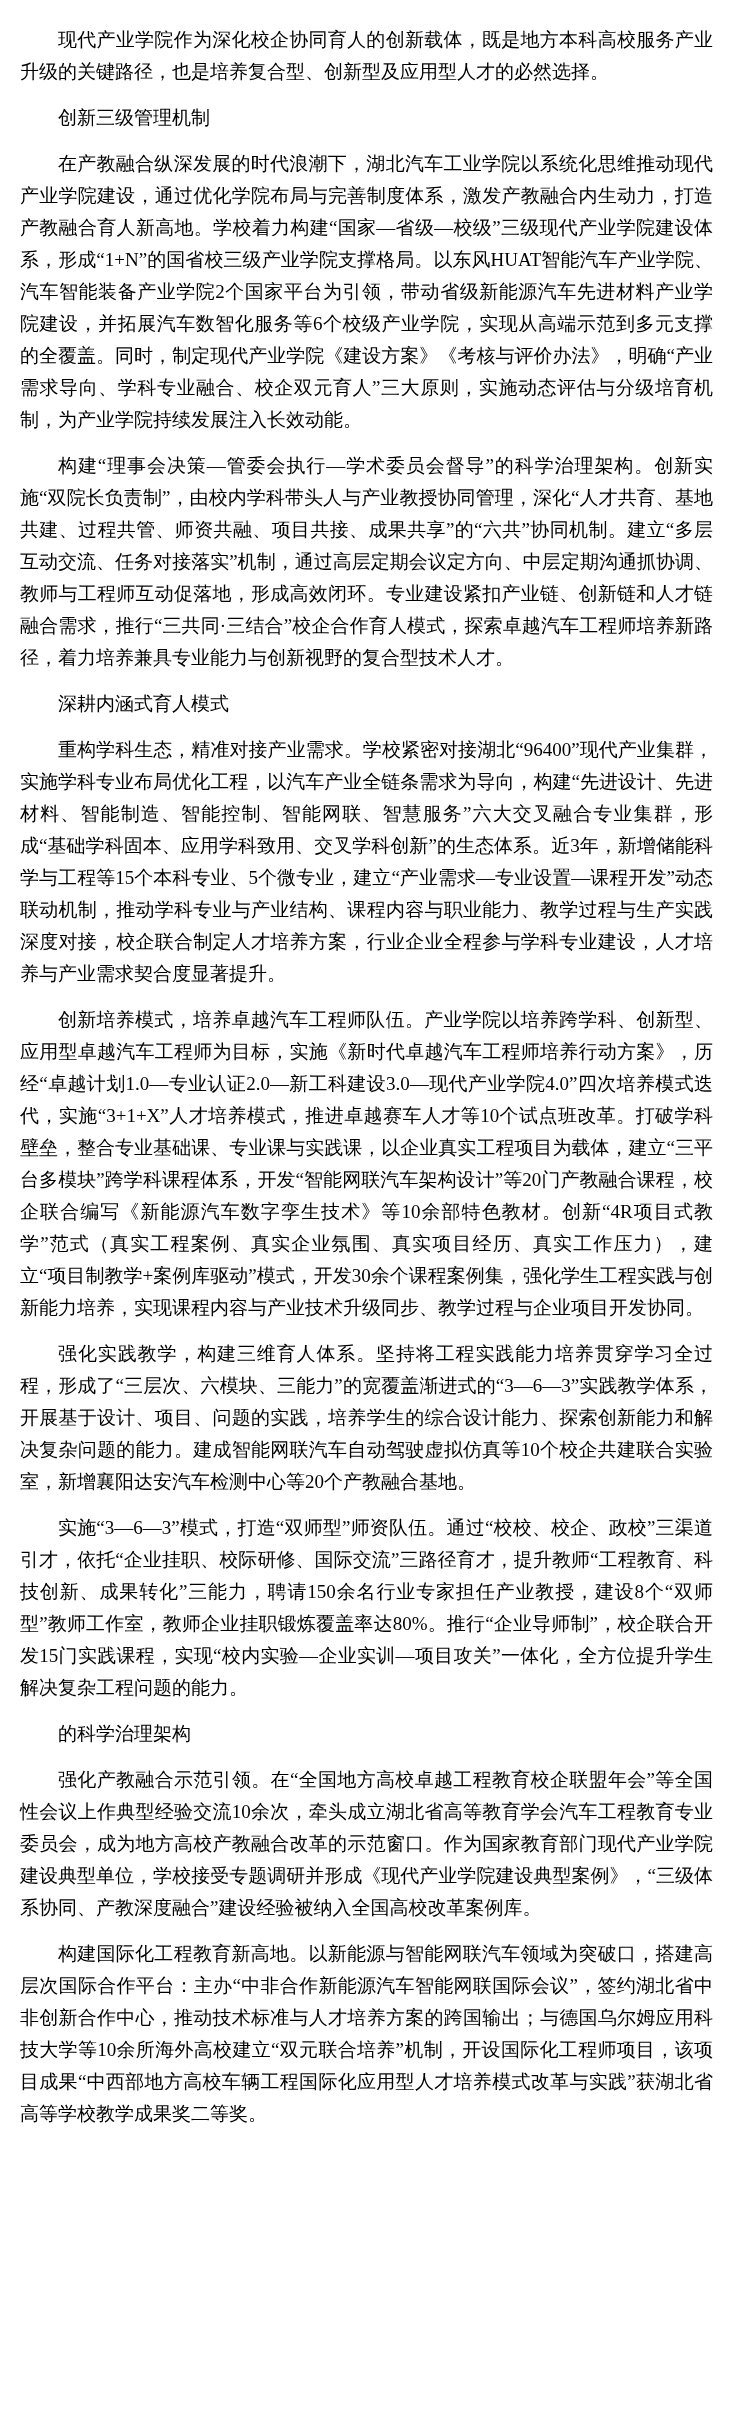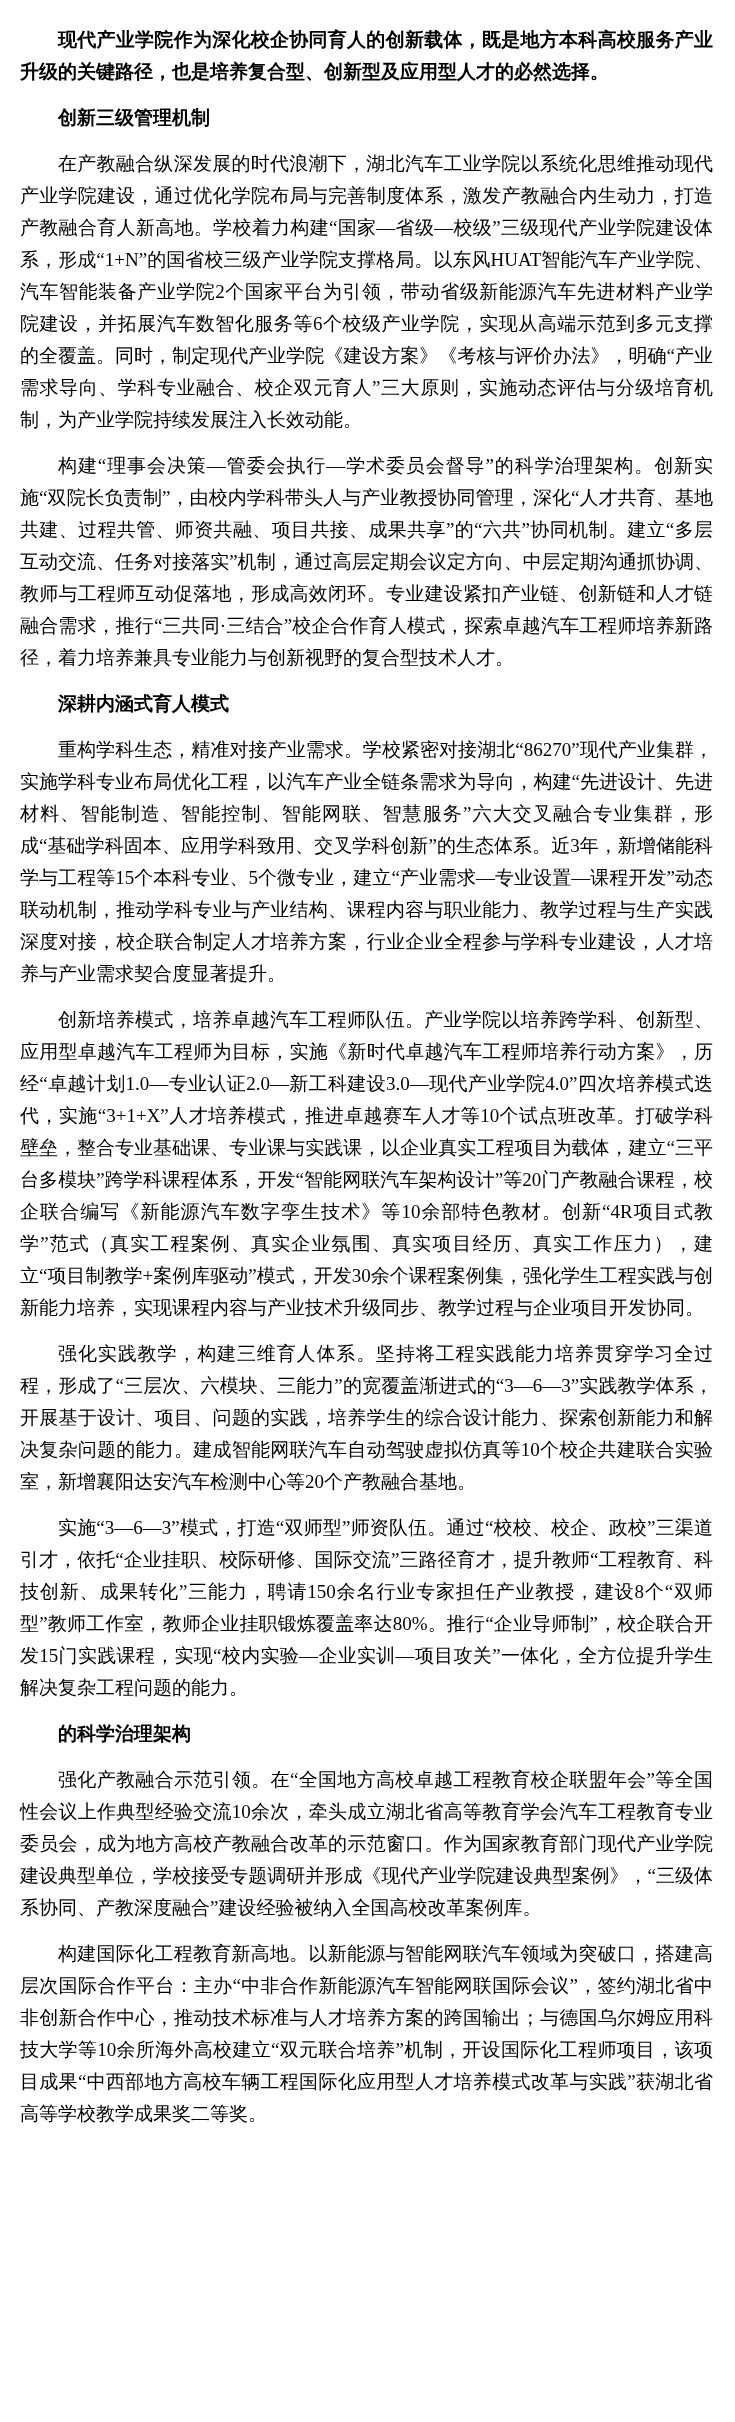--- a/index.html
+++ b/index.html
@@ -18,37 +18,37 @@
   }
   .block {
     font-size: 19px;
     line-height: 32px;
     margin: 0 0 14px 0;
     text-align: justify;
     text-indent: 2em;
     word-break: break-all;
   }
   .lead {
-    font-weight: bold;
+    font-weight: normal;
   }
   .heading {
-    font-weight: bold;
+    font-weight: normal;
     text-align: left;
   }
 </style>
 </head>
 <body>
 
 <main class="page">
   <p class="block lead">现代产业学院作为深化校企协同育人的创新载体，既是地方本科高校服务产业升级的关键路径，也是培养复合型、创新型及应用型人才的必然选择。</p>
   <p class="block heading">创新三级管理机制</p>
   <p class="block">在产教融合纵深发展的时代浪潮下，湖北汽车工业学院以系统化思维推动现代产业学院建设，通过优化学院布局与完善制度体系，激发产教融合内生动力，打造产教融合育人新高地。学校着力构建“国家—省级—校级”三级现代产业学院建设体系，形成“1+N”的国省校三级产业学院支撑格局。以东风HUAT智能汽车产业学院、汽车智能装备产业学院2个国家平台为引领，带动省级新能源汽车先进材料产业学院建设，并拓展汽车数智化服务等6个校级产业学院，实现从高端示范到多元支撑的全覆盖。同时，制定现代产业学院《建设方案》《考核与评价办法》，明确“产业需求导向、学科专业融合、校企双元育人”三大原则，实施动态评估与分级培育机制，为产业学院持续发展注入长效动能。</p>
   <p class="block">构建“理事会决策—管委会执行—学术委员会督导”的科学治理架构。创新实施“双院长负责制”，由校内学科带头人与产业教授协同管理，深化“人才共育、基地共建、过程共管、师资共融、项目共接、成果共享”的“六共”协同机制。建立“多层互动交流、任务对接落实”机制，通过高层定期会议定方向、中层定期沟通抓协调、教师与工程师互动促落地，形成高效闭环。专业建设紧扣产业链、创新链和人才链融合需求，推行“三共同·三结合”校企合作育人模式，探索卓越汽车工程师培养新路径，着力培养兼具专业能力与创新视野的复合型技术人才。</p>
   <p class="block heading">深耕内涵式育人模式</p>
-  <p class="block">重构学科生态，精准对接产业需求。学校紧密对接湖北“86270”现代产业集群，实施学科专业布局优化工程，以汽车产业全链条需求为导向，构建“先进设计、先进材料、智能制造、智能控制、智能网联、智慧服务”六大交叉融合专业集群，形成“基础学科固本、应用学科致用、交叉学科创新”的生态体系。近3年，新增储能科学与工程等15个本科专业、5个微专业，建立“产业需求—专业设置—课程开发”动态联动机制，推动学科专业与产业结构、课程内容与职业能力、教学过程与生产实践深度对接，校企联合制定人才培养方案，行业企业全程参与学科专业建设，人才培养与产业需求契合度显著提升。</p>
+  <p class="block">重构学科生态，精准对接产业需求。学校紧密对接湖北“96400”现代产业集群，实施学科专业布局优化工程，以汽车产业全链条需求为导向，构建“先进设计、先进材料、智能制造、智能控制、智能网联、智慧服务”六大交叉融合专业集群，形成“基础学科固本、应用学科致用、交叉学科创新”的生态体系。近3年，新增储能科学与工程等15个本科专业、5个微专业，建立“产业需求—专业设置—课程开发”动态联动机制，推动学科专业与产业结构、课程内容与职业能力、教学过程与生产实践深度对接，校企联合制定人才培养方案，行业企业全程参与学科专业建设，人才培养与产业需求契合度显著提升。</p>
   <p class="block">创新培养模式，培养卓越汽车工程师队伍。产业学院以培养跨学科、创新型、应用型卓越汽车工程师为目标，实施《新时代卓越汽车工程师培养行动方案》，历经“卓越计划1.0—专业认证2.0—新工科建设3.0—现代产业学院4.0”四次培养模式迭代，实施“3+1+X”人才培养模式，推进卓越赛车人才等10个试点班改革。打破学科壁垒，整合专业基础课、专业课与实践课，以企业真实工程项目为载体，建立“三平台多模块”跨学科课程体系，开发“智能网联汽车架构设计”等20门产教融合课程，校企联合编写《新能源汽车数字孪生技术》等10余部特色教材。创新“4R项目式教学”范式（真实工程案例、真实企业氛围、真实项目经历、真实工作压力），建立“项目制教学+案例库驱动”模式，开发30余个课程案例集，强化学生工程实践与创新能力培养，实现课程内容与产业技术升级同步、教学过程与企业项目开发协同。</p>
   <p class="block">强化实践教学，构建三维育人体系。坚持将工程实践能力培养贯穿学习全过程，形成了“三层次、六模块、三能力”的宽覆盖渐进式的“3—6—3”实践教学体系，开展基于设计、项目、问题的实践，培养学生的综合设计能力、探索创新能力和解决复杂问题的能力。建成智能网联汽车自动驾驶虚拟仿真等10个校企共建联合实验室，新增襄阳达安汽车检测中心等20个产教融合基地。</p>
   <p class="block">实施“3—6—3”模式，打造“双师型”师资队伍。通过“校校、校企、政校”三渠道引才，依托“企业挂职、校际研修、国际交流”三路径育才，提升教师“工程教育、科技创新、成果转化”三能力，聘请150余名行业专家担任产业教授，建设8个“双师型”教师工作室，教师企业挂职锻炼覆盖率达80%。推行“企业导师制”，校企联合开发15门实践课程，实现“校内实验—企业实训—项目攻关”一体化，全方位提升学生解决复杂工程问题的能力。</p>
   <p class="block heading">的科学治理架构</p>
   <p class="block">强化产教融合示范引领。在“全国地方高校卓越工程教育校企联盟年会”等全国性会议上作典型经验交流10余次，牵头成立湖北省高等教育学会汽车工程教育专业委员会，成为地方高校产教融合改革的示范窗口。作为国家教育部门现代产业学院建设典型单位，学校接受专题调研并形成《现代产业学院建设典型案例》，“三级体系协同、产教深度融合”建设经验被纳入全国高校改革案例库。</p>
   <p class="block">构建国际化工程教育新高地。以新能源与智能网联汽车领域为突破口，搭建高层次国际合作平台：主办“中非合作新能源汽车智能网联国际会议”，签约湖北省中非创新合作中心，推动技术标准与人才培养方案的跨国输出；与德国乌尔姆应用科技大学等10余所海外高校建立“双元联合培养”机制，开设国际化工程师项目，该项目成果“中西部地方高校车辆工程国际化应用型人才培养模式改革与实践”获湖北省高等学校教学成果奖二等奖。</p>
 
 </main>
 
 </body></html>

